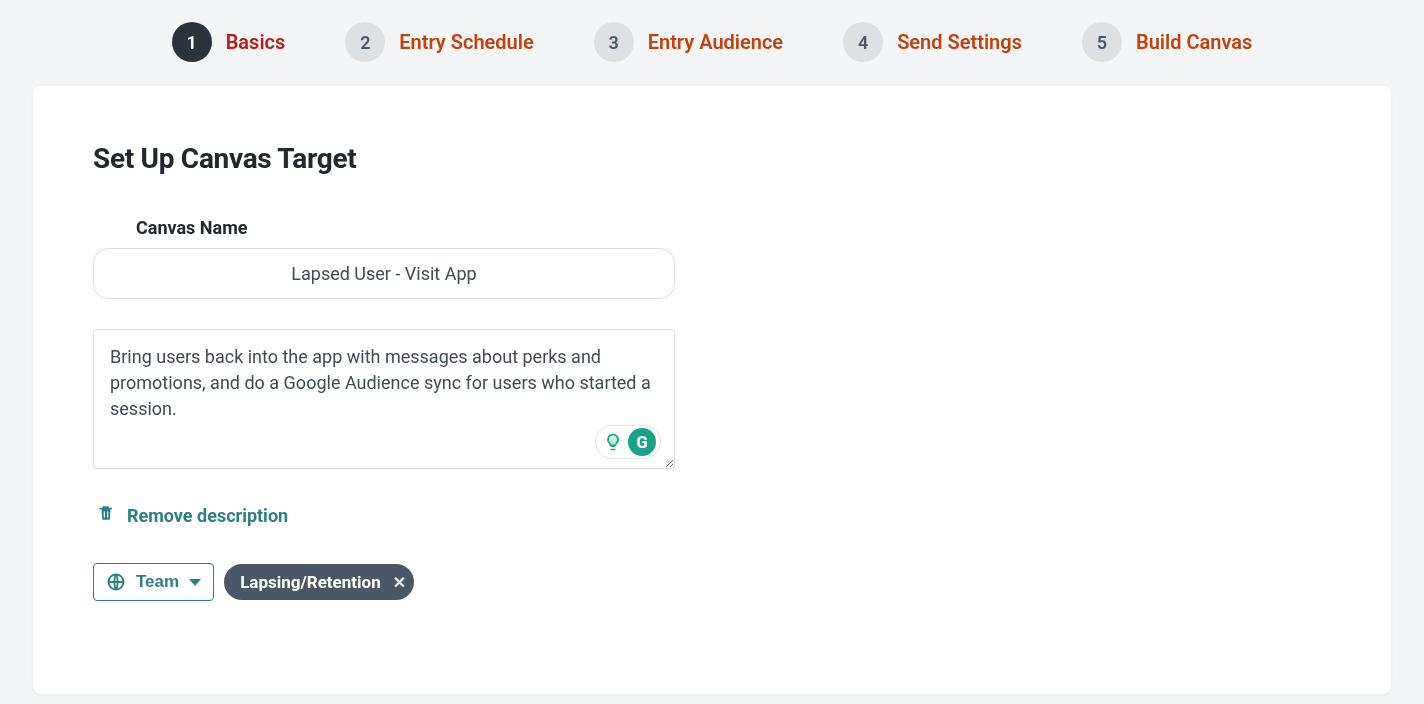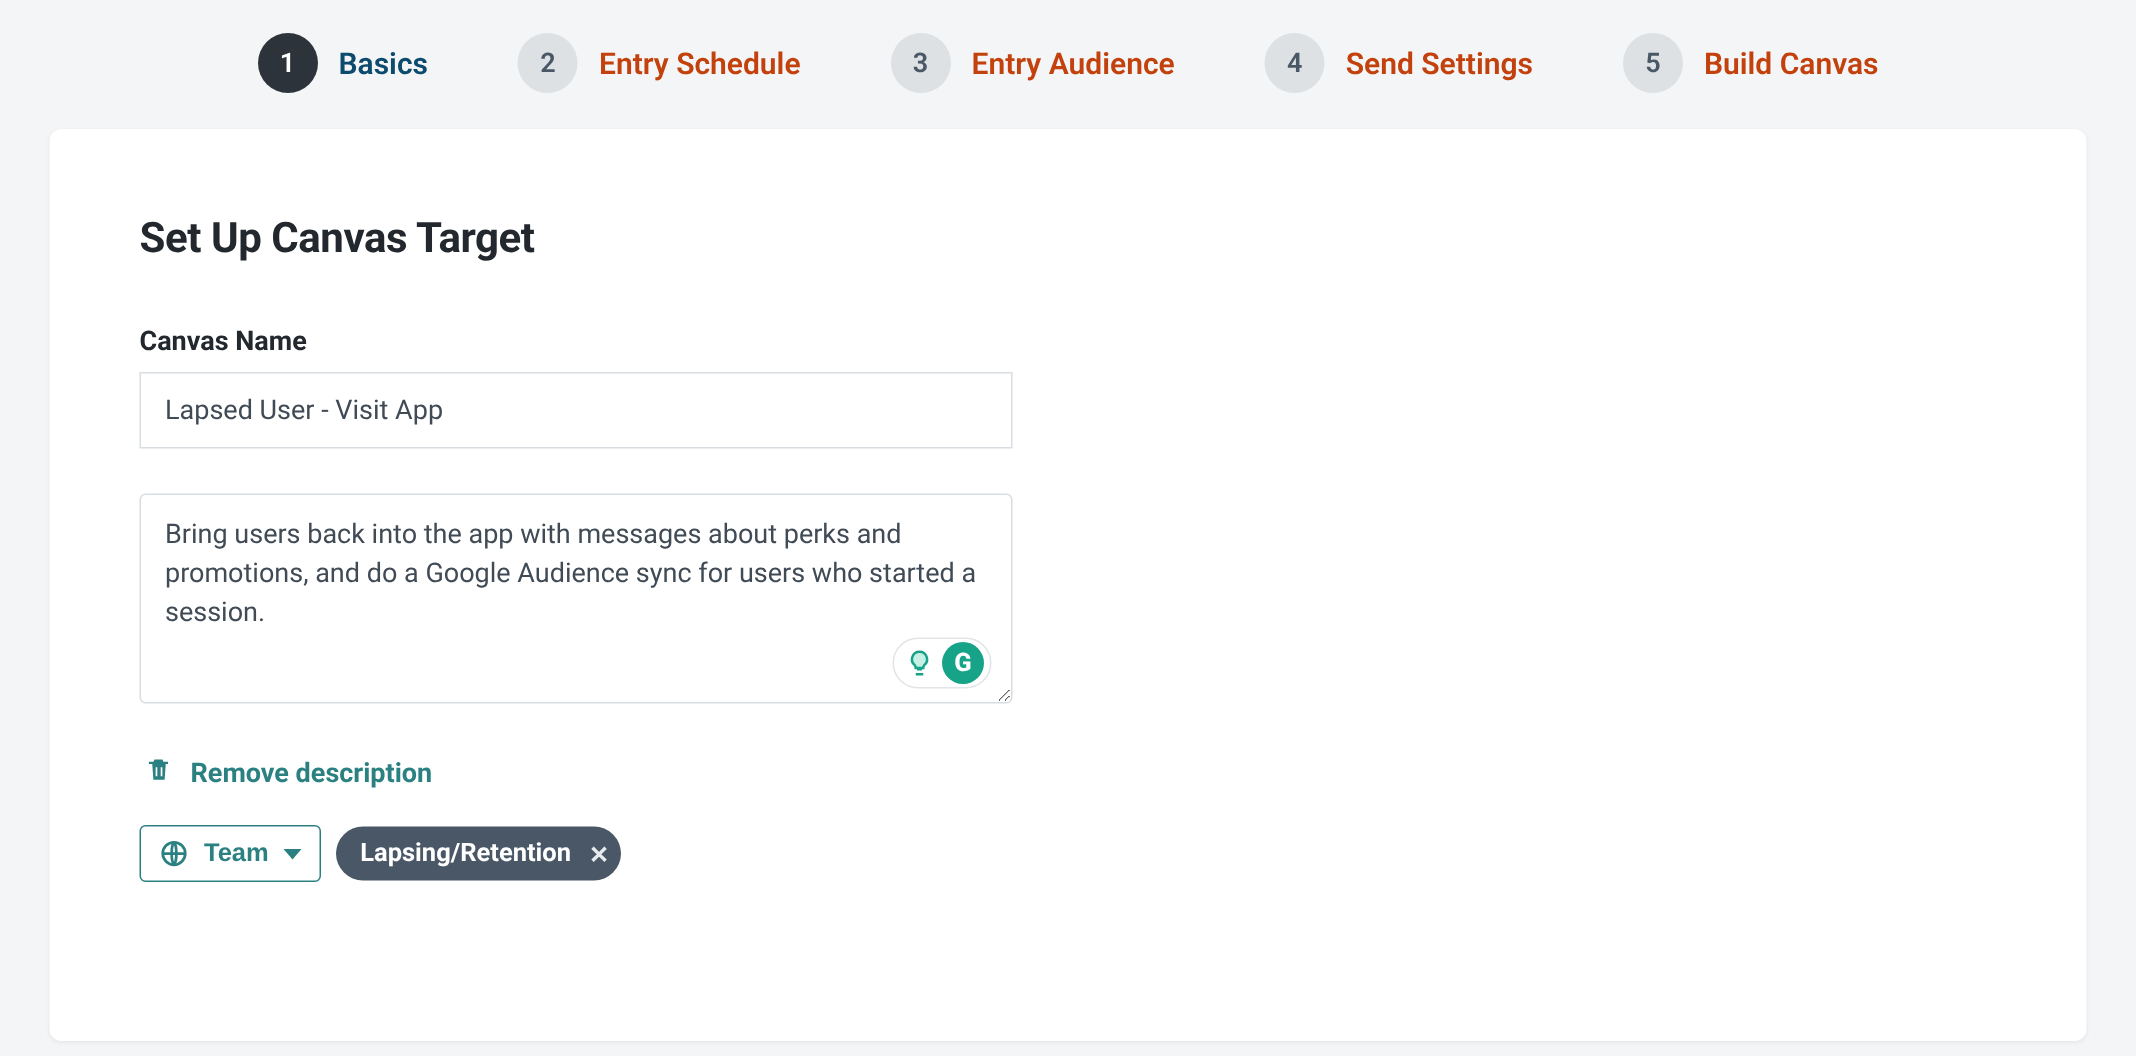--- a/index.html
+++ b/index.html
@@ -39,21 +39,21 @@
 .step.active .step-circle {
   background: #2c333b;
   color: #ffffff;
 }
 .step-label {
   font-size: 20px;
   font-weight: 600;
   color: #c2410c;
 }
 .step.active .step-label {
-  color: #0c4a6e;
+  color: #b91c1c;
 }
 .card {
   background: #ffffff;
   margin: 0 33px;
   border-radius: 8px;
   box-shadow: 0 1px 3px rgba(0,0,0,0.06);
   padding: 56px 60px 56px 60px;
   min-height: 608px;
 }
 .page-title {
@@ -65,40 +65,42 @@
 }
 .form-group {
   margin-bottom: 30px;
   width: 582px;
 }
 .label-row {
   display: flex;
   justify-content: space-between;
   align-items: baseline;
   margin-bottom: 10px;
+  margin-left: 43px;
 }
 .field-label {
   font-size: 18px;
   font-weight: 700;
   color: #23282e;
 }
 .char-count {
   font-size: 17px;
   color: #9da6af;
   font-weight: 400;
 }
 .text-input {
   width: 100%;
   border: 1px solid #d8dde1;
-  border-radius: 0;
+  border-radius: 15px;
   padding: 14px 16px;
   font-size: 18px;
   font-family: inherit;
   color: #414b56;
   outline: none;
+  text-align: center;
 }
 .textarea-wrap {
   position: relative;
   width: 100%;
 }
 .textarea {
   width: 100%;
   border: 1px solid #d8dde1;
   border-radius: 4px;
   padding: 14px 16px;
@@ -144,21 +146,21 @@
   font-size: 17px;
 }
 .remove-link {
   display: inline-flex;
   align-items: center;
   gap: 12px;
   color: #2b8182;
   font-size: 18px;
   font-weight: 700;
   cursor: pointer;
-  margin-bottom: 22px;
+  margin-bottom: 36px;
   padding-left: 4px;
 }
 .remove-link svg { width: 18px; height: 20px; }
 .chip-row {
   display: flex;
   align-items: center;
   gap: 10px;
 }
 .chip-btn {
   display: inline-flex;

